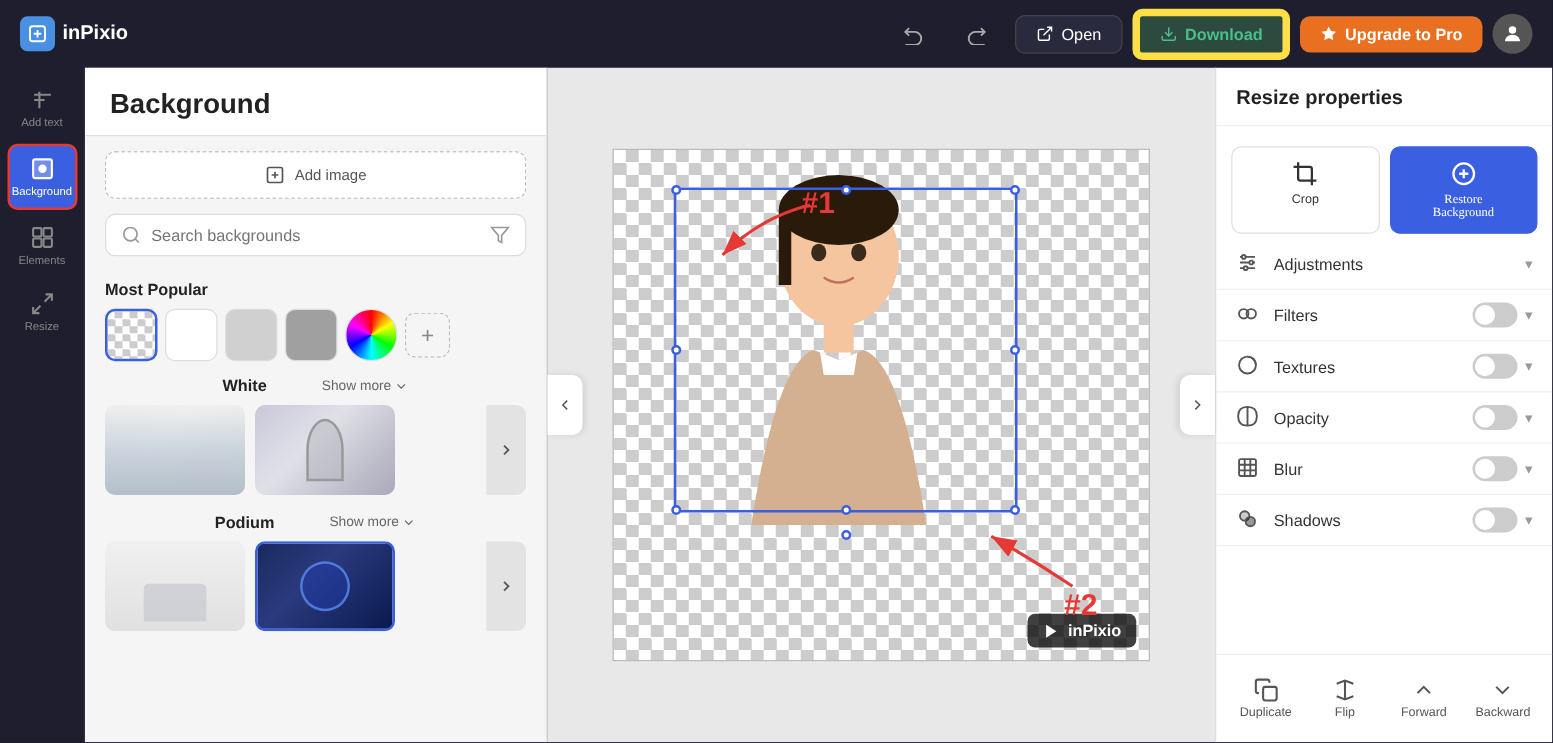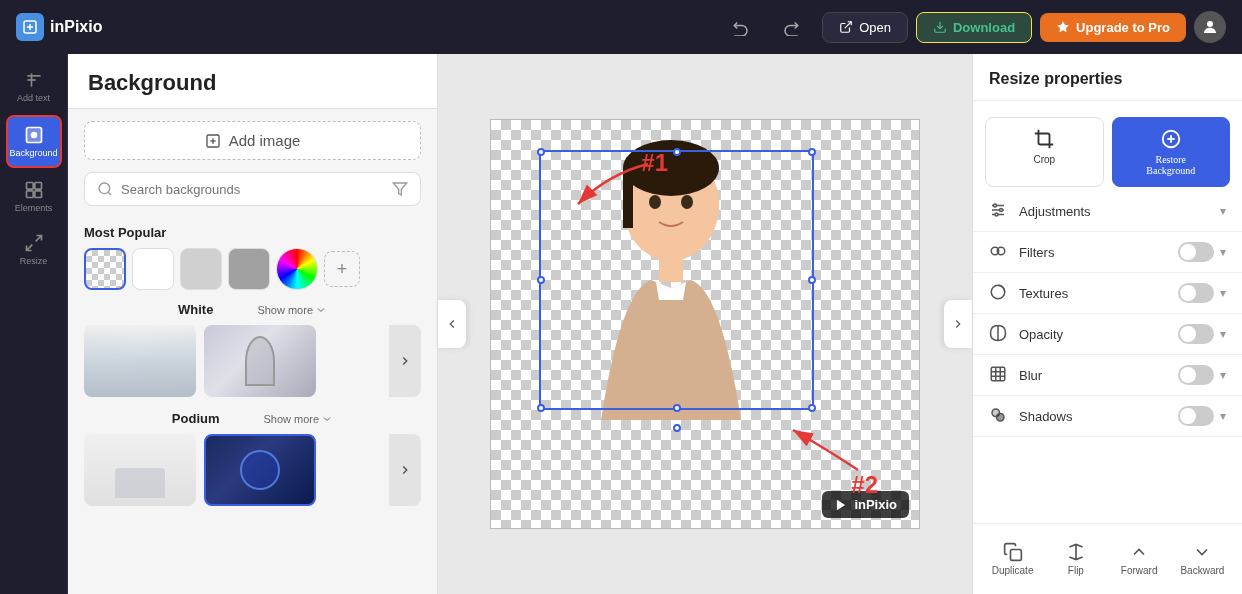--- a/index.html
+++ b/index.html
@@ -6,38 +6,38 @@
     body { font-family: -apple-system, BlinkMacSystemFont, 'Segoe UI', sans-serif; background: #1a1a2e; width: 1242px; height: 594px; overflow: hidden; display: flex; flex-direction: column; }
 
     
     .topbar { height: 54px; background: #1e1e2e; display: flex; align-items: center; padding: 0 16px; gap: 12px; flex-shrink: 0; }
     .logo { display: flex; align-items: center; gap: 6px; color: white; font-weight: 700; font-size: 16px; margin-right: auto; }
     .logo-icon { width: 28px; height: 28px; background: #4a90e2; border-radius: 6px; display: flex; align-items: center; justify-content: center; color: white; font-size: 12px; font-weight: bold; }
     .nav-btn { background: none; border: none; color: #aaa; cursor: pointer; padding: 6px 10px; border-radius: 6px; font-size: 13px; display: flex; align-items: center; gap: 4px; }
     .nav-btn svg { width: 18px; height: 18px; }
     .topbar-actions { display: flex; align-items: center; gap: 8px; }
     .btn-open { background: #2a2a3e; border: 1px solid #444; color: white; padding: 7px 16px; border-radius: 8px; cursor: pointer; display: flex; align-items: center; gap: 6px; font-size: 13px; }
-    .btn-download { background: #2d4a3e; border: 1px solid #fde047; color: #4abe8e; padding: 7px 16px; border-radius: 8px; cursor: pointer; display: flex; align-items: center; gap: 6px; font-size: 13px; font-weight: 600; }
+    .btn-download { background: #2d4a3e; border: 6px solid #fde047; color: #4abe8e; padding: 7px 16px; border-radius: 8px; cursor: pointer; display: flex; align-items: center; gap: 6px; font-size: 13px; font-weight: 600; }
     .btn-pro { background: #e87020; border: none; color: white; padding: 7px 16px; border-radius: 8px; cursor: pointer; display: flex; align-items: center; gap: 6px; font-size: 13px; font-weight: 600; }
     .avatar { width: 32px; height: 32px; border-radius: 50%; background: #555; display: flex; align-items: center; justify-content: center; color: white; font-size: 14px; cursor: pointer; }
 
     
     .main { display: flex; flex: 1; overflow: hidden; }
 
     
     .icon-sidebar { width: 68px; background: #1e1e2e; display: flex; flex-direction: column; align-items: center; padding-top: 8px; gap: 4px; border-right: 1px solid #333; flex-shrink: 0; }
     .icon-sidebar-item { display: flex; flex-direction: column; align-items: center; gap: 3px; padding: 8px 6px; border-radius: 8px; cursor: pointer; color: #888; font-size: 9px; width: 56px; }
     .icon-sidebar-item.active { background: #3a5fe0; color: white; }
     .icon-sidebar-item svg { width: 20px; height: 20px; }
 
     
     .left-panel { width: 370px; background: #f5f5f5; border-right: 1px solid #ddd; display: flex; flex-direction: column; overflow: hidden; flex-shrink: 0; }
     .panel-header { padding: 16px 20px 12px; background: white; border-bottom: 1px solid #e0e0e0; }
     .panel-title { font-size: 22px; font-weight: 700; color: #222; }
-    .add-image-btn { margin: 12px 16px; background: white; border: 1.5px dashed #bbb; color: #555; padding: 10px; border-radius: 8px; cursor: pointer; display: flex; align-items: center; justify-content: center; gap: 8px; font-size: 15px; width: calc(100% - 32px); }
+    .add-image-btn { margin: 12px 16px; background: white; border: 1.5px dashed #bbb; color: #555; padding: 10px; border-radius: 8px; cursor: pointer; display: flex; align-items: center; justify-content: center; gap: 8px; font-size: 12px; width: calc(100% - 32px); }
     .search-bar { margin: 0 16px 8px; display: flex; align-items: center; background: white; border: 1px solid #ddd; border-radius: 8px; padding: 8px 12px; gap: 8px; }
     .search-bar input { border: none; outline: none; font-size: 13px; color: #555; flex: 1; background: transparent; }
     .search-bar svg { color: #999; width: 16px; height: 16px; flex-shrink: 0; }
     .filter-icon { color: #999; cursor: pointer; }
 
     .backgrounds-list { flex: 1; overflow-y: auto; padding: 8px 16px 16px; }
     .section-header { font-size: 13px; font-weight: 700; color: #222; margin: 3px 0 8px; }
 
     .color-swatches { display: flex; align-items: center; gap: 6px; margin-bottom: 12px; }
     .swatch { width: 42px; height: 42px; border-radius: 8px; cursor: pointer; border: 1px solid #ddd; flex-shrink: 0; }

